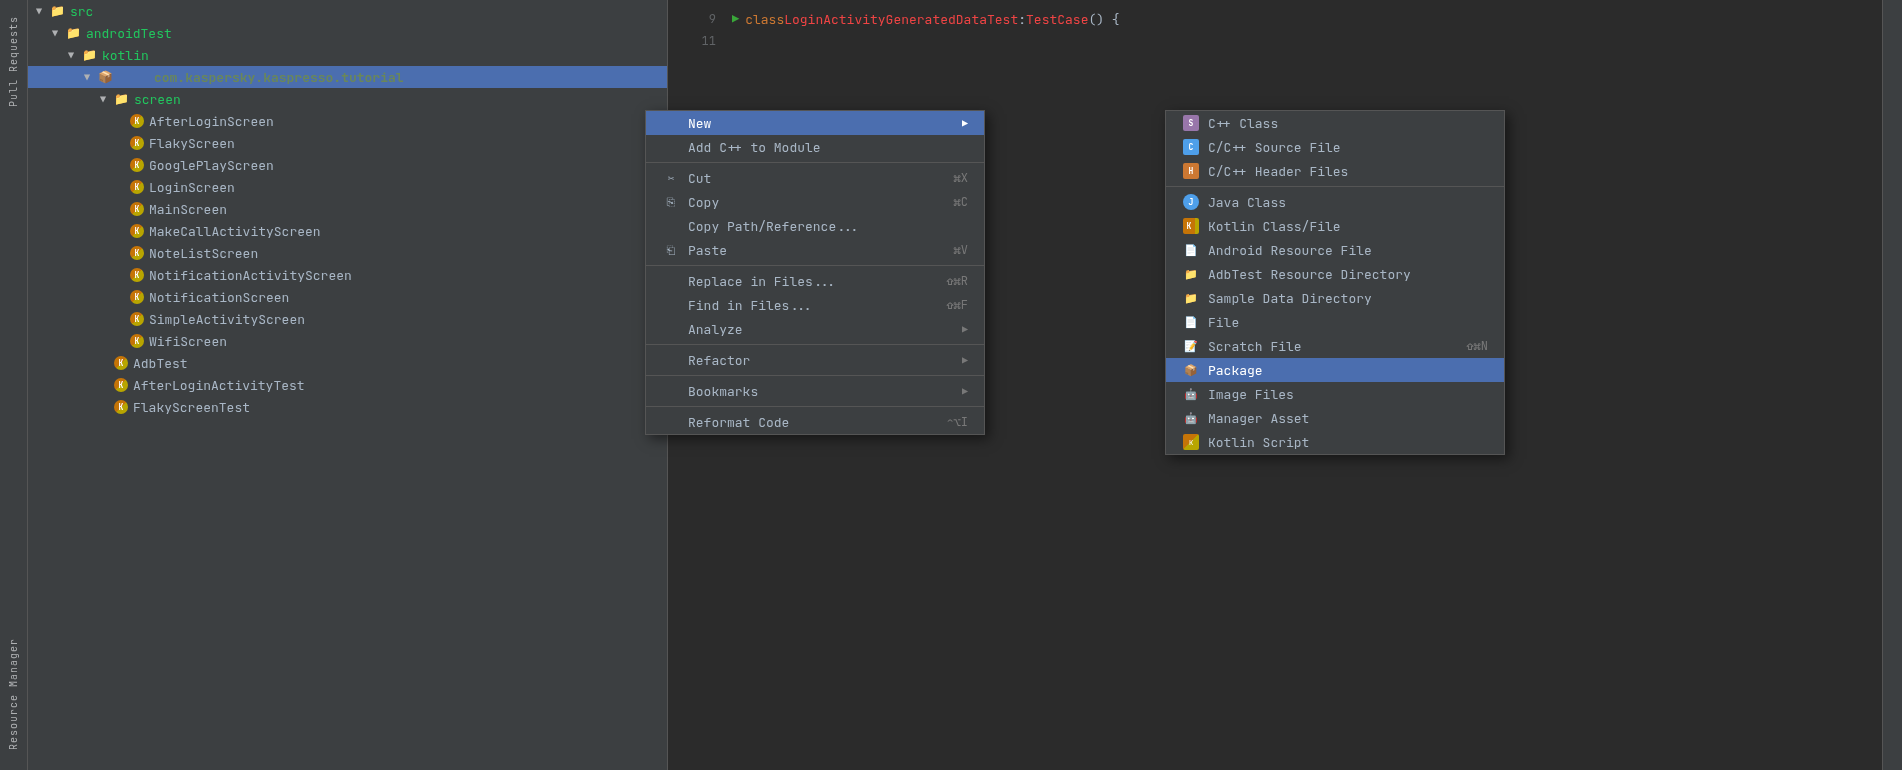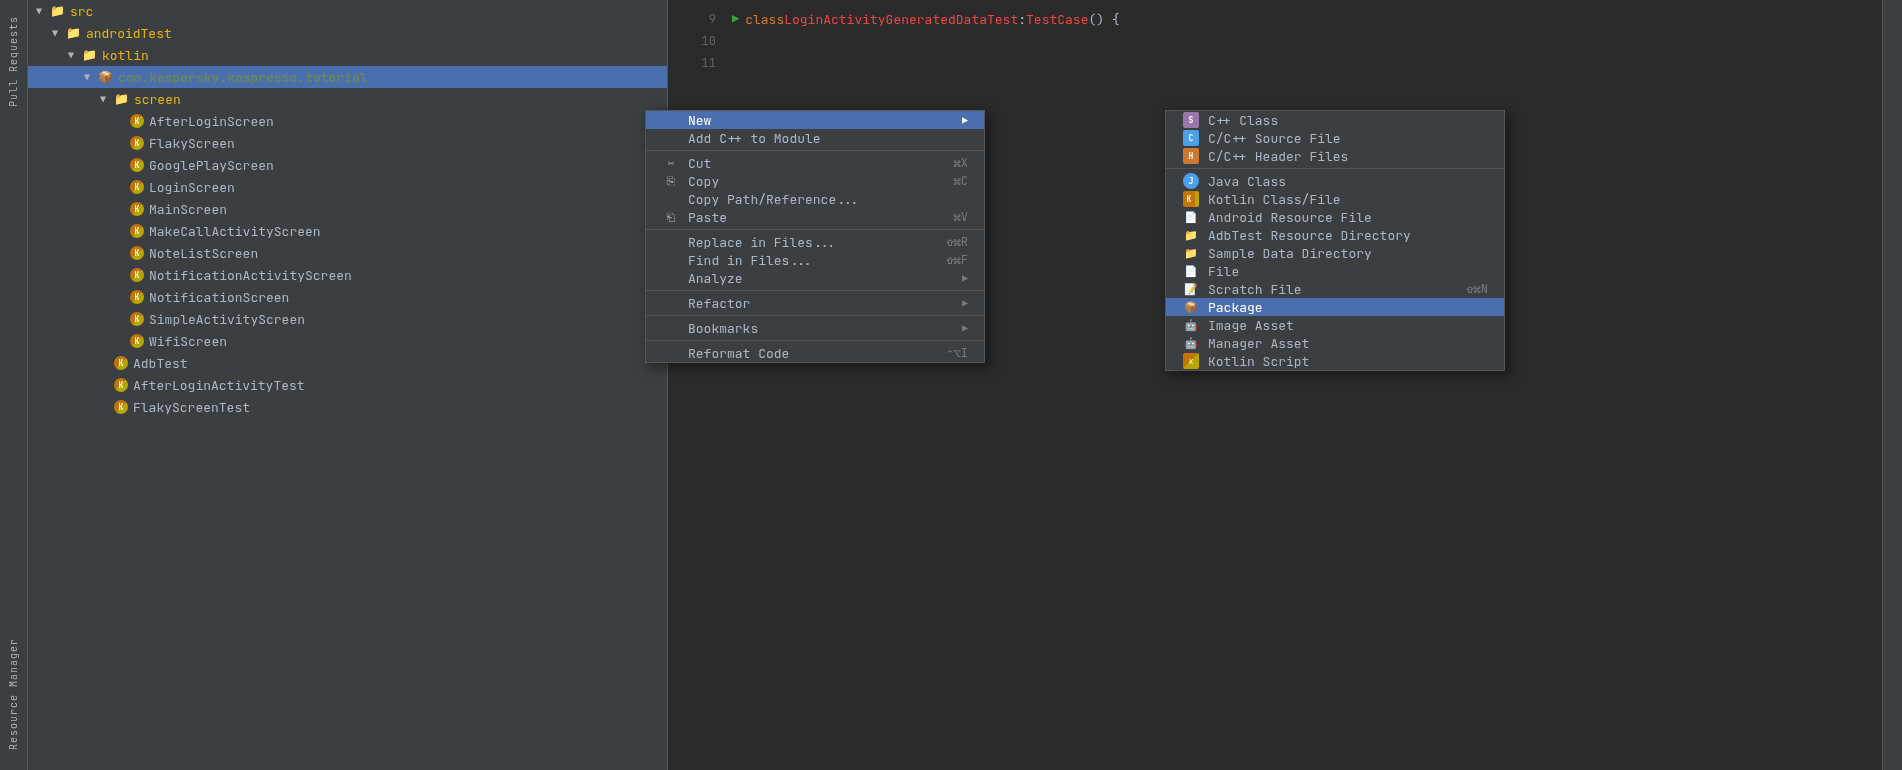--- a/index.html
+++ b/index.html
@@ -62,22 +62,22 @@
     .tree-item .indent { display: inline-block; }
     .tree-item .arrow {
       width: 14px;
       display: inline-block;
       color: #afb1b3;
       font-size: 10px;
     }
     .tree-item .label {
       color: #a9b7c6;
     }
-    .tree-item .label.folder { color: #eab308; }
-    .tree-item .label.pkg { color: #6a8759; font-weight: bold; }
+    .tree-item .label.folder { color: #22c55e; }
+    .tree-item .label.pkg { color: #6a8759; font-weight: bold; margin-left: 36px; }
 
     
     .kotlin-icon {
       display: inline-flex;
       align-items: center;
       justify-content: center;
       width: 14px;
       height: 14px;
       border-radius: 50%;
       background: linear-gradient(135deg, #c57407 50%, #b8a500 50%);
@@ -157,21 +157,21 @@
       border: 1px solid #555;
       box-shadow: 4px 4px 12px rgba(0,0,0,0.5);
       min-width: 320px;
       pointer-events: all;
     }
 
     .menu-item {
       display: flex;
       align-items: center;
       padding: 4px 16px;
-      height: 18px;
+      height: 24px;
       cursor: pointer;
       white-space: nowrap;
       font-size: 13px;
       color: #a9b7c6;
       position: relative;
     }
     .menu-item.highlighted {
       background: #4b6eaf;
       color: #ffffff;
     }
@@ -400,23 +400,20 @@
   <div class="code-line">
         <span class="line-num">9</span>
         <span class="arrow-green">▶</span>
         <span class="kw">class </span>
         <span class="cls">LoginActivityGeneratedDataTest</span>
         <span class="code-text"> : </span>
         <span class="cls">TestCase</span>
         <span class="code-text">() {</span>
       </div>
       <div class="code-line">
-        <span class="line-num">10</span>
-      </div>
-      <div class="code-line">
         <span class="line-num">11</span>
       </div>
     </div>
 </div>
 
 <div class="right-sidebar">
 </div>
 
 <div class="menus-overlay">
 
@@ -538,21 +535,21 @@
         <span class="item-icon" style="color:#9876aa;">📝</span>
         <span>Scratch File</span>
         <span class="shortcut">⇧⌘N</span>
       </div>
       <div class="menu-item highlighted">
         <span class="item-icon" style="color:#8a9aae;">📦</span>
         <span>Package</span>
       </div>
       <div class="menu-item">
         <span class="item-icon" style="color:#39a639;">🤖</span>
-        <span>Image Asset</span>
+        <span>Image Files</span>
       </div>
       <div class="menu-item">
         <span class="item-icon" style="color:#39a639;">🤖</span>
         <span>Manager Asset</span>
       </div>
       <div class="menu-item">
         <span class="item-icon">
           <span class="kt-script-icon">K</span>
         </span>
         <span>Kotlin Script</span>

